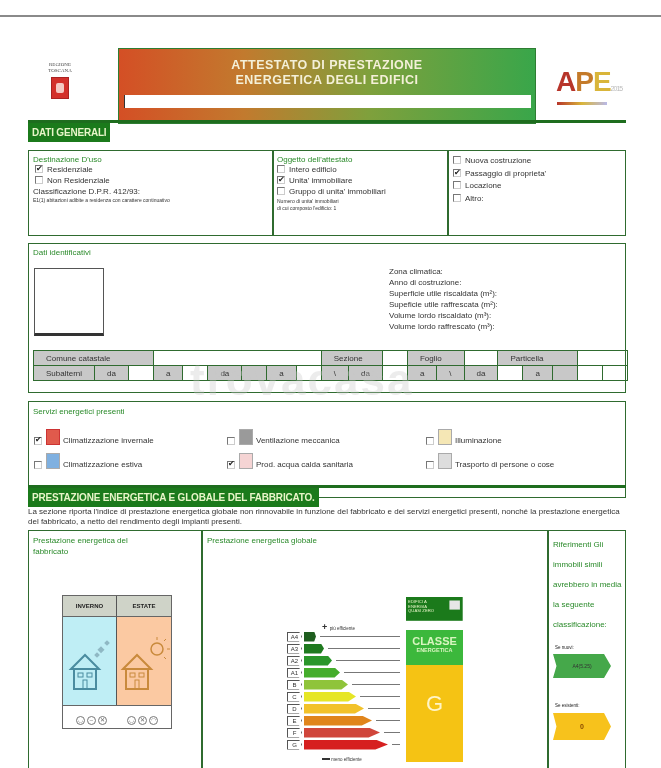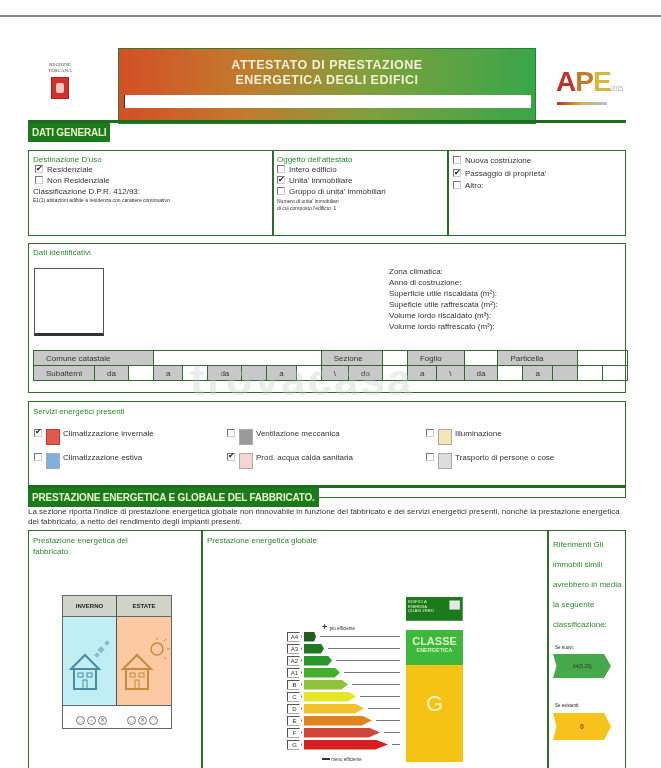--- a/index.html
+++ b/index.html
@@ -20,21 +20,21 @@
 .box{position:absolute;border:1.5px solid #2f6b2f}
 .gtitle{color:#2a8a2a;font-size:8px}
 .t8{font-size:8px;line-height:12px;color:#333}
 .t5{font-size:5px;line-height:7px;color:#333}
 .cb{display:inline-block;width:8px;height:8px;border:1px solid #777;border-right-color:#ccc;border-bottom-color:#ccc;margin-right:4px;vertical-align:-1px;position:relative;background:#fff}
 .cb.on:after{content:"✔";position:absolute;left:0;top:-3px;font-size:8px;color:#222}
 .vdiv{position:absolute;top:0;bottom:0;width:1.5px;background:#2f6b2f}
 table.cat{position:absolute;border-collapse:collapse;font-size:8px;color:#333}
 table.cat td{border:1.5px solid #2f6b2f;height:15px;padding:0 12px;white-space:nowrap}
 table.cat td.g{background:#c8c8c8}
-.svc{position:absolute;font-size:8px;color:#333;display:flex;align-items:flex-start}
+.svc{position:absolute;font-size:8px;color:#333;display:flex;align-items:flex-end}
 .svc .ic{width:14px;height:16px;border:1px solid #aaa;margin-right:3px;display:inline-block;position:relative}
 .watermark{position:absolute;left:190px;top:355px;font-size:44px;color:rgba(200,200,200,.35);font-weight:bold;letter-spacing:2px}
 .desc{position:absolute;left:28px;top:507px;width:600px;font-size:8px;line-height:10px;color:#333}
 .season{position:absolute;border:1px solid #666}
 .face{display:inline-block;width:9px;height:9px;border:1px solid #777;border-radius:50%;margin:0 1px;font-size:6px;line-height:7px;text-align:center;color:#666}
 .bars .row{position:absolute;left:0;height:11px;display:flex;align-items:center}
 .bars .lbl{width:15px;height:10px;border:1px solid #555;font-size:6px;line-height:8px;text-align:center;color:#333;clip-path:polygon(0 0,80% 0,100% 50%,80% 100%,0 100%);background:#fff}
 .bars .bar{height:10px;margin-left:2px;clip-path:polygon(0 0,85% 0,100% 50%,85% 100%,0 100%)}
 .bars .line{height:1px;background:#777;margin-left:4px}
 .classbox{position:absolute;left:406px;top:597px;width:57px;height:155px}
@@ -83,20 +83,21 @@
     <div class="t8" style="line-height:11px"><span class="cb"></span><span>Intero edificio</span></div>
     <div class="t8" style="line-height:11px"><span class="cb on"></span><span>Unita' immobiliare</span></div>
     <div class="t8" style="line-height:12px"><span class="cb"></span><span>Gruppo di unita' immobiliari</span></div>
     <div class="t5">Numero di unita' immobiliari</div>
     <div class="t5">di cui composto l'edificio: 1</div>
   </div>
 
   <div style="position:absolute;left:424px;top:4px;width:170px">
     <div class="t8" style="line-height:12.5px"><span class="cb"></span><span>Nuova costruzione</span></div>
     <div class="t8" style="line-height:12.5px"><span class="cb on"></span><span>Passaggio di proprieta'</span></div>
+    <div class="t8" style="line-height:12.5px"><span class="cb"></span><span>Locazione</span></div>
     <div class="t8" style="line-height:12.5px"><span class="cb"></span><span>Altro:</span></div>
   </div>
 </div>
 
 <div class="box" style="left:28px;top:243px;width:598px;height:150px">
   <div class="gtitle" style="position:absolute;left:4px;top:4px">Dati identificativi</div>
   <div style="position:absolute;left:5px;top:24px;width:70px;height:68px;border:1px solid #555;border-bottom:3px solid #333"></div>
   <div style="position:absolute;left:360px;top:22px">
     <div class="t8" style="line-height:11px">Zona climatica:</div>
     <div class="t8" style="line-height:11px">Anno di costruzione:</div>

